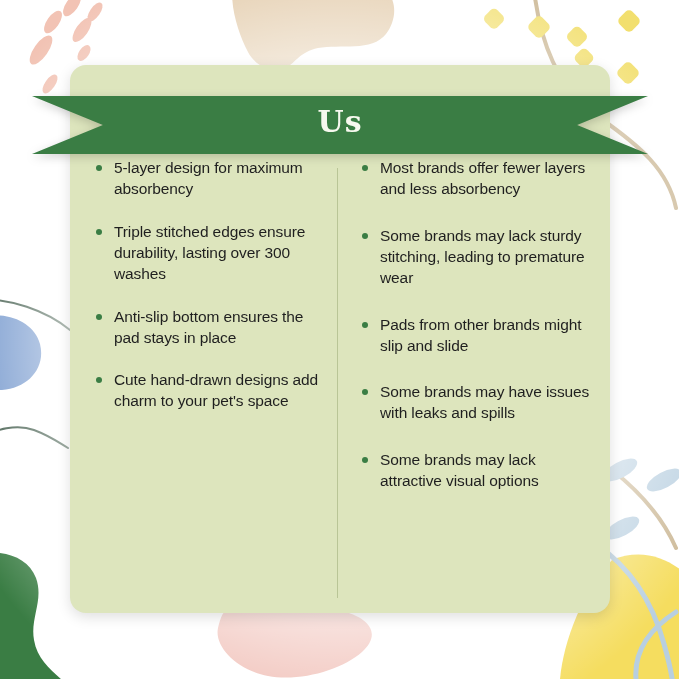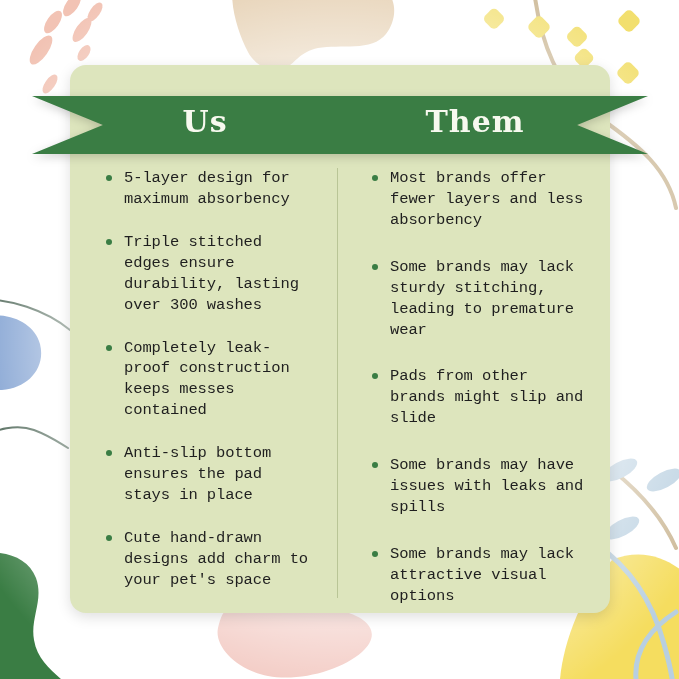--- a/index.html
+++ b/index.html
@@ -105,23 +105,22 @@
     left: 267px;
     top: 14px;
     width: 1px;
     height: 430px;
     background: #b9c596;
     z-index: 5;
   }
 
   ul.bullets {
     list-style: none;
-    margin: 10px;
+    margin: 0;
     padding: 0;
-    font-family: Liberation Mono, monospace;
   }
   ul.bullets li {
     position: relative;
     padding-left: 20px;
     margin-bottom: 22px;
     font-size: 15.5px;
     line-height: 1.35;
     color: #1f1f1f;
     letter-spacing: -0.1px;
   }
@@ -209,33 +208,29 @@
 
 <div class="card"></div>
 
 <div class="ribbon">
   <div class="ribbon-shape"></div>
 </div>
 <div class="ribbon-titles" style="position:absolute; left:70px; top:96px; width:540px; height:50px; z-index:4;">
   <div class="ribbon-title">
     <span>Us</span>
   </div>
-  <div class="ribbon-title">
-    <span>Them</span>
-  </div>
 </div>
 
 <div class="columns">
   <div class="divider"></div>
 
   <div class="col col-us">
     <ul class="bullets">
       <li>5-layer design for maximum absorbency</li>
       <li>Triple stitched edges ensure durability, lasting over 300 washes</li>
-      <li>Completely leak-proof construction keeps messes contained</li>
       <li>Anti-slip bottom ensures the pad stays in place</li>
       <li>Cute hand-drawn designs add charm to your pet's space</li>
     </ul>
   </div>
 
   <div class="col col-them">
     <ul class="bullets">
       <li>Most brands offer fewer layers and less absorbency</li>
       <li>Some brands may lack sturdy stitching, leading to premature wear</li>
       <li>Pads from other brands might slip and slide</li>

